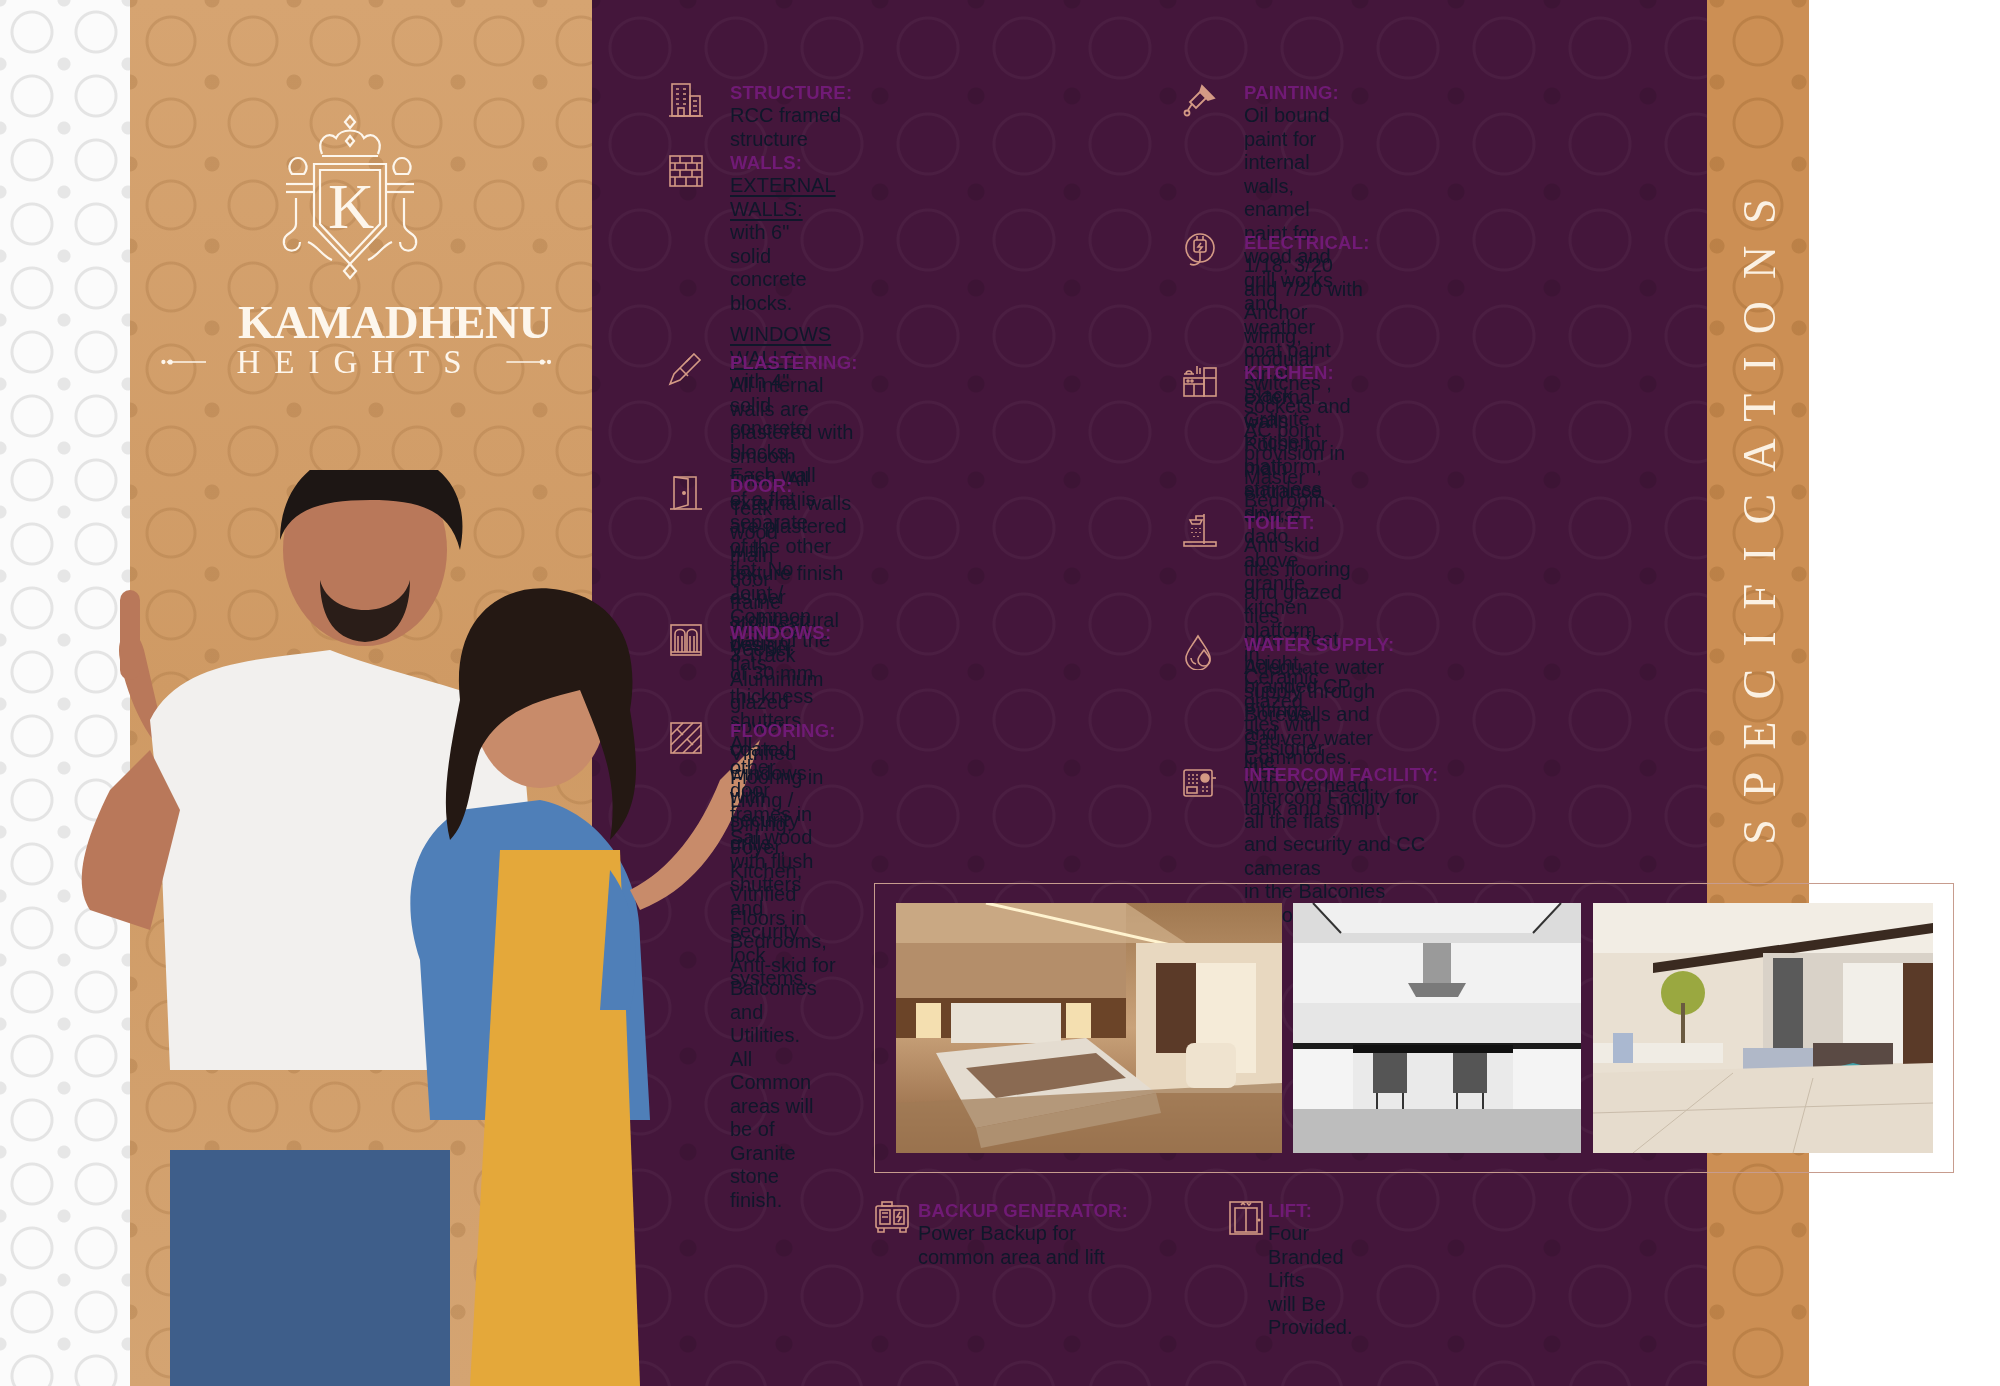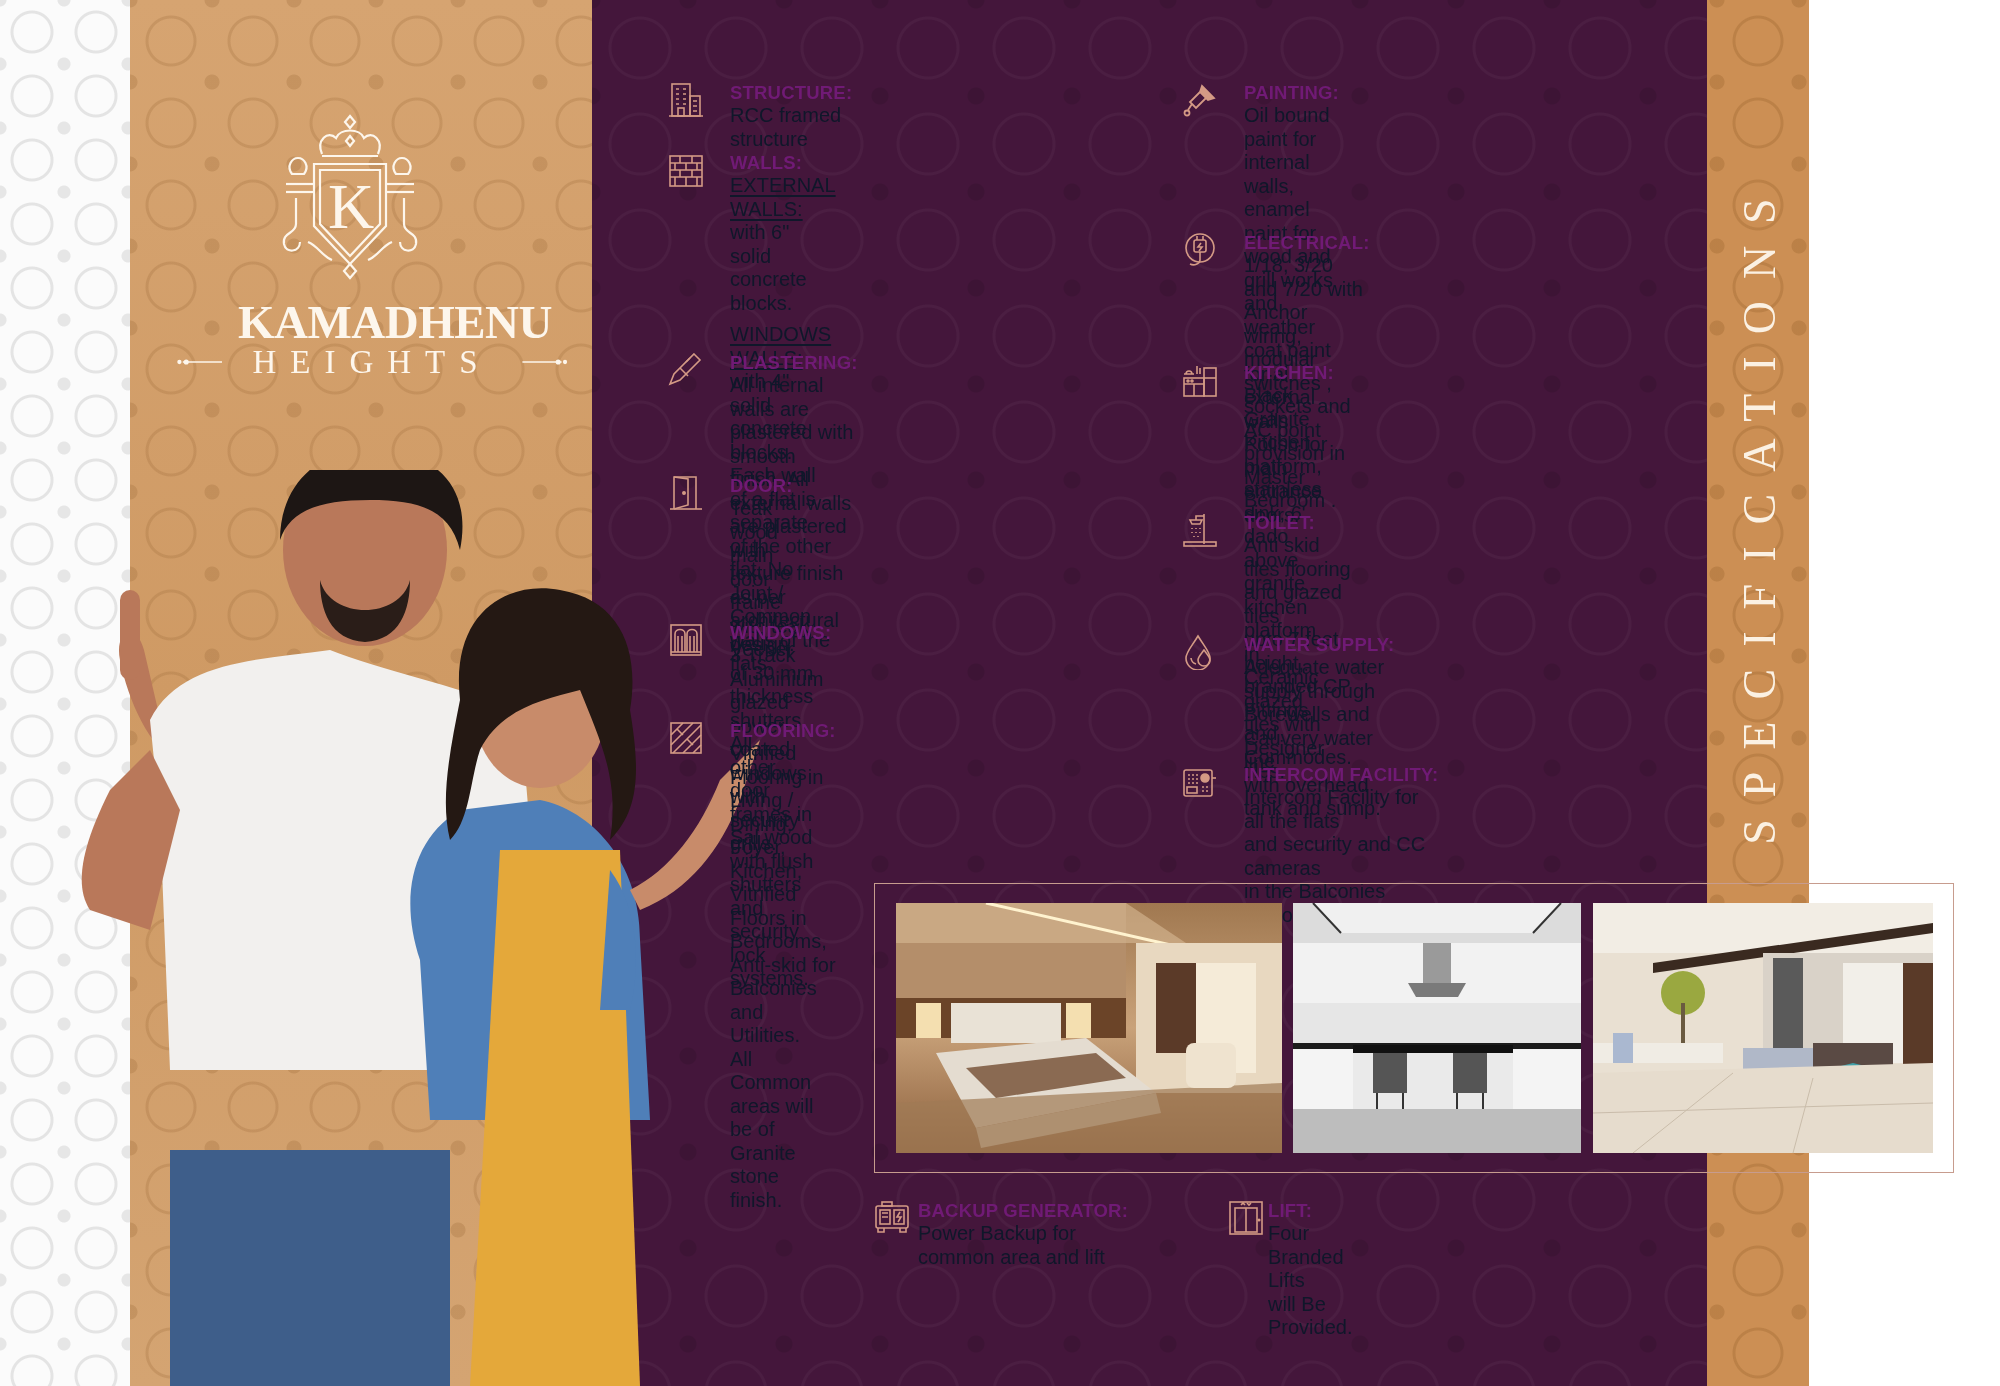--- a/index.html
+++ b/index.html
@@ -59,21 +59,21 @@
   }
   
   .logo { position:absolute; left:160px; top:112px; width:400px; height:270px; }
   .crest { position:absolute; left:118px; top:0; width:144px; height:170px; }
   .brand-name {
     position:absolute; left:0; top:185px; width:392px; text-align:right;
     font-family:"Liberation Serif", "DejaVu Serif", serif; font-weight:bold;
     color:#fdf6ec; font-size:47px; letter-spacing:-0.5px; line-height:50px;
   }
   .brand-sub {
-    position:absolute; left:16px; top:232px; width:392px; height:36px;
+    position:absolute; left:0; top:232px; width:392px; height:36px;
     display:flex; align-items:center; justify-content:space-between; gap:27px;
   }
   .brand-sub .txt {
     font-family:"Liberation Serif", "DejaVu Serif", serif;
     color:#fdf6ec; font-size:33px; letter-spacing:14px; line-height:36px;
   }
   .brand-sub .rule { width:58px; height:14px; }
 
   
   .people { position:absolute; left:30px; top:470px; width:810px; height:916px; }

